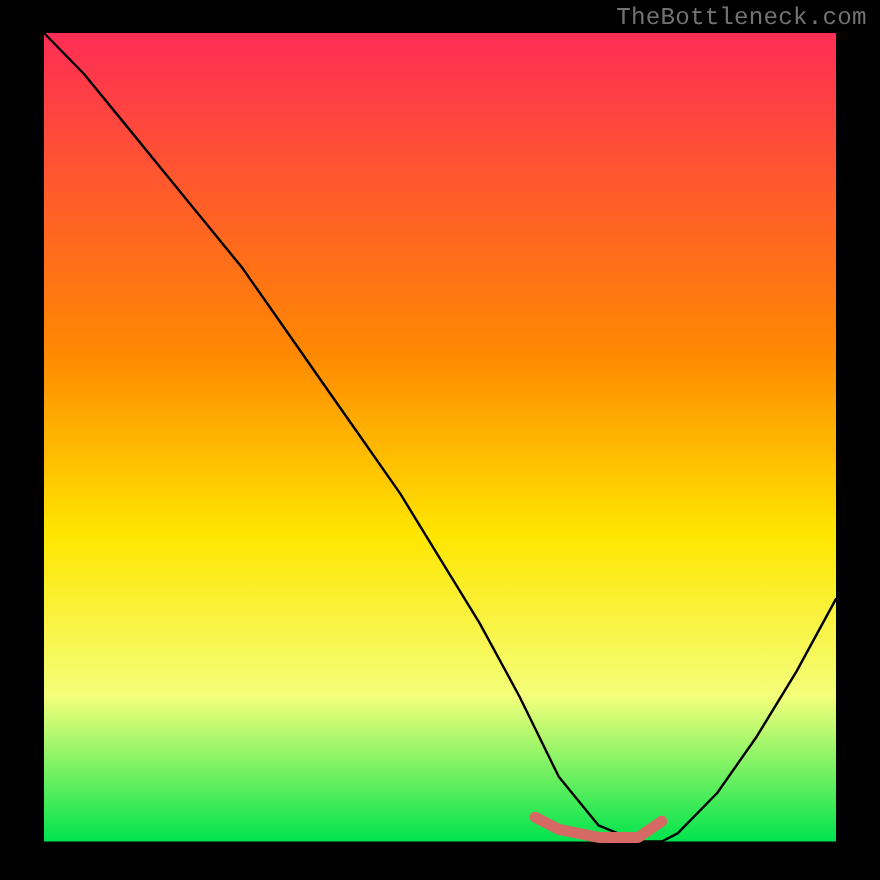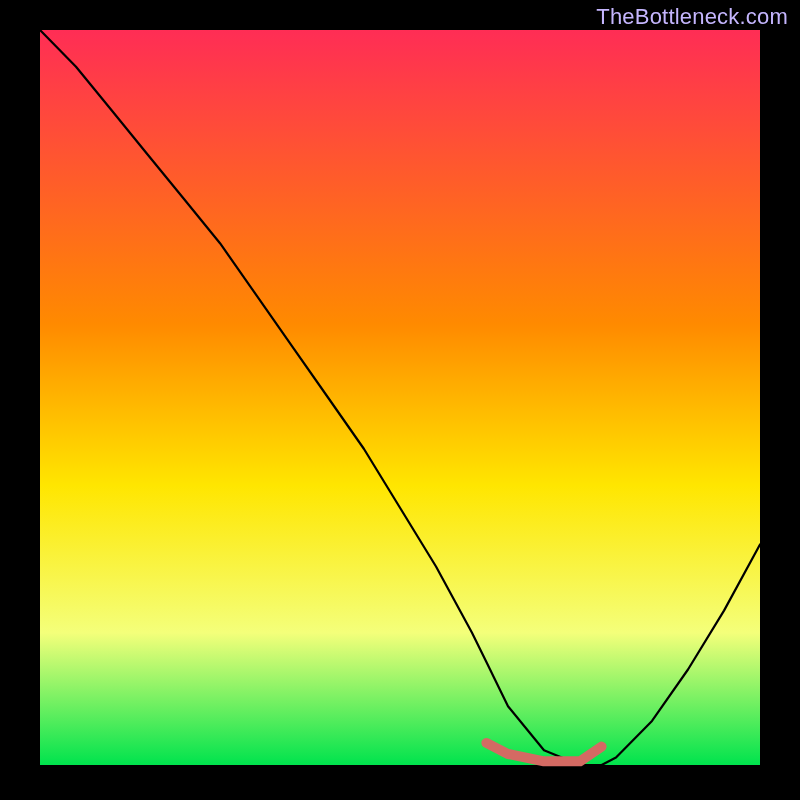--- a/index.html
+++ b/index.html
@@ -14,24 +14,25 @@
   .frame {
     position: relative;
     width: 800px;
     height: 800px;
     background: #000;
   }
   .attribution {
     position: absolute;
     top: 4px;
     right: 12px;
-    color: #c4b5fd;
+    color: #737373;
     font-size: 22px;
     font-weight: 500;
     letter-spacing: 0.2px;
+    font-family: Liberation Mono, monospace;
   }
   svg.chart {
     position: absolute;
     left: 0;
     top: 0;
   }
 </style>
 </head>
 <body>
 

